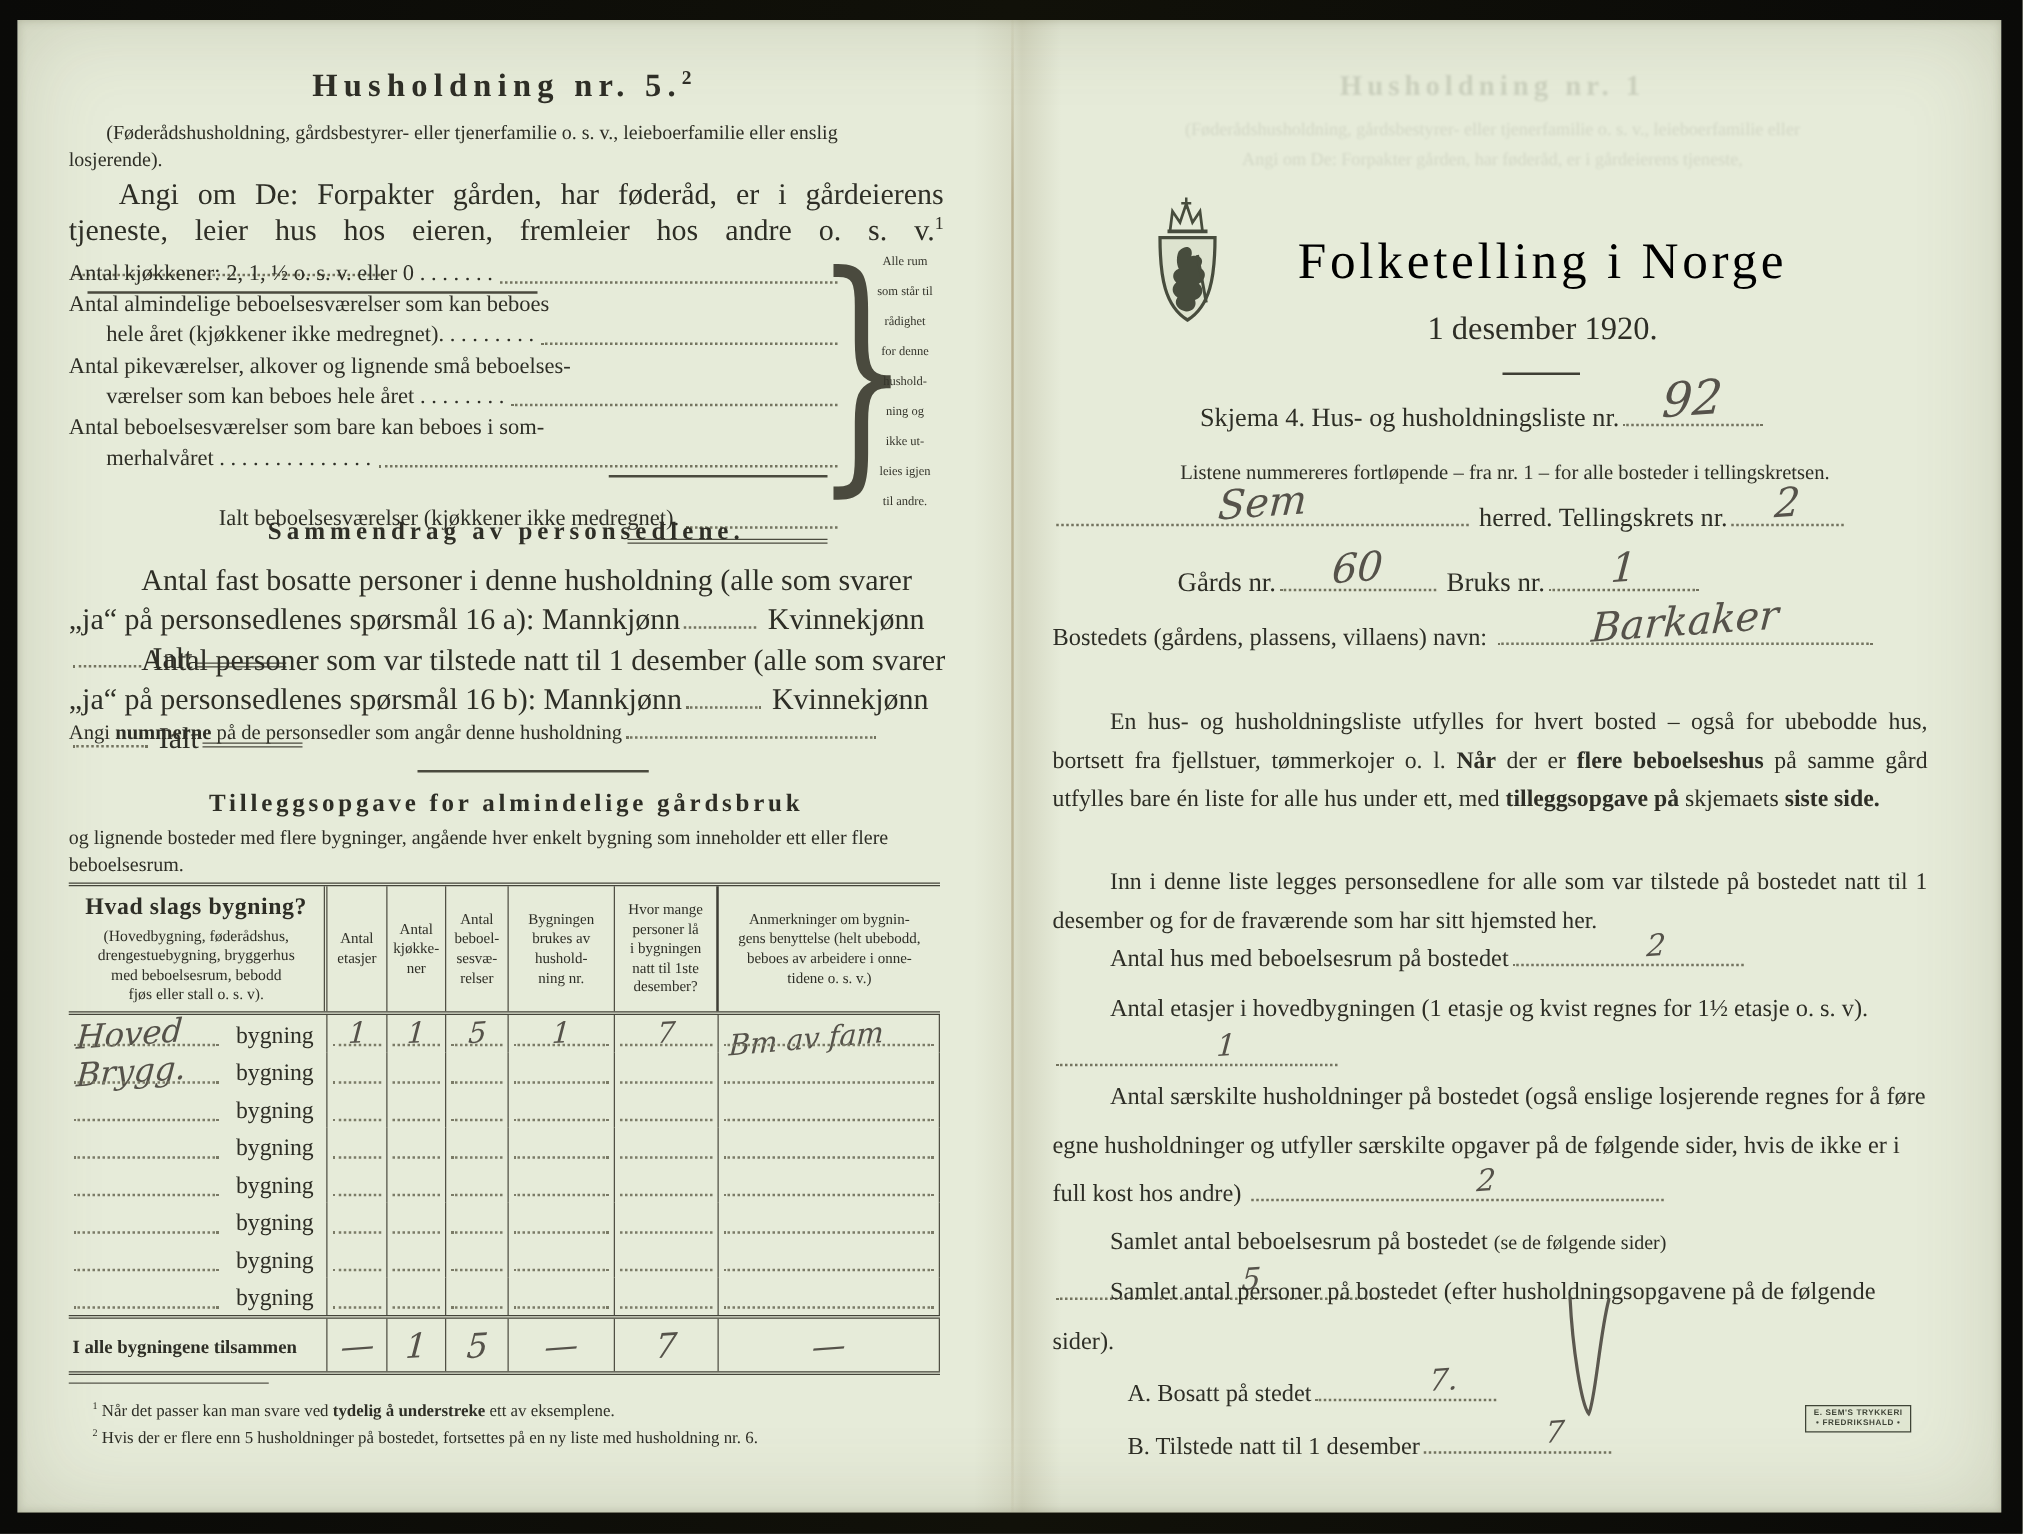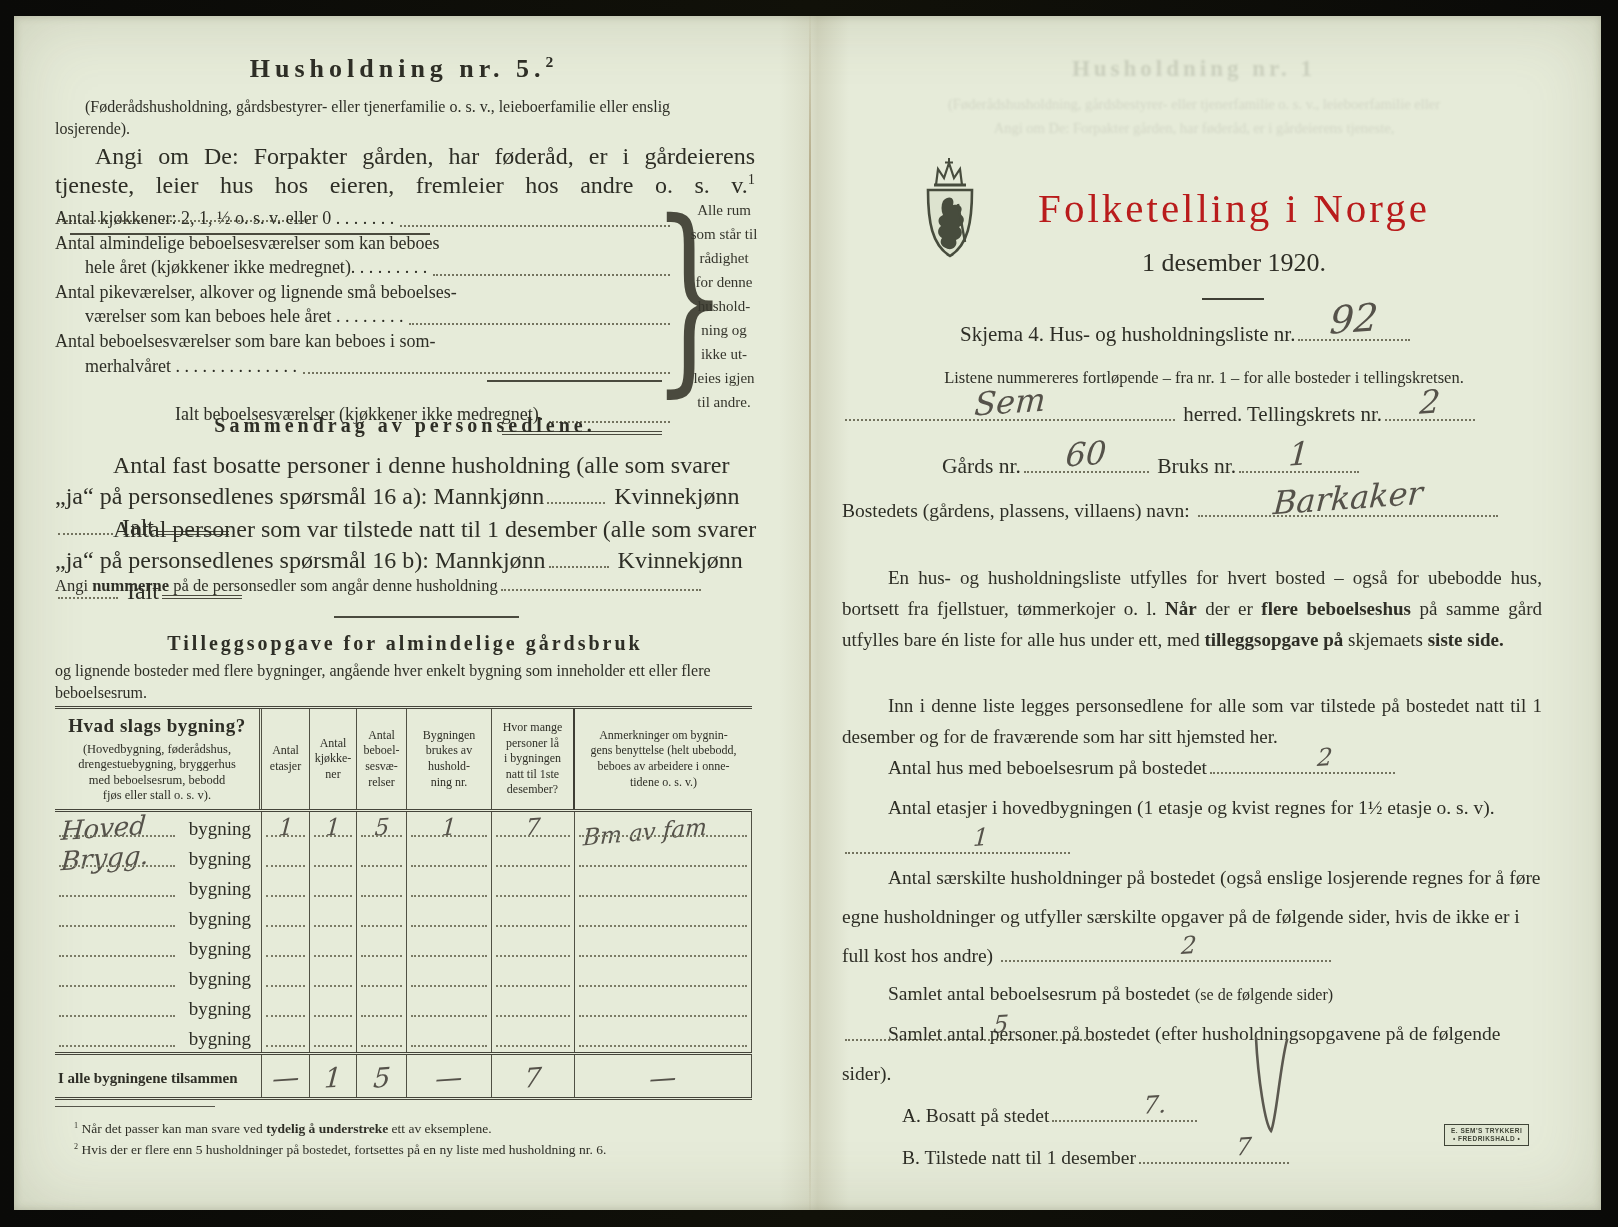--- a/index.html
+++ b/index.html
@@ -60,21 +60,21 @@
   .qline.ind2{padding-left:120px;margin-top:24px;}
   .qrule{position:absolute;border-top:2px solid #4a4a3e;bottom:-4px;}
   .qrule.left{left:15px;width:360px;}
   .qrule.right{right:8px;width:175px;}
   .qrule.dblr{right:8px;width:160px;border-top:4px double #4a4a3e;bottom:-8px;}
 
   .brace{left:638px;top:178px;width:30px;height:210px;
     font-family:"DejaVu Serif",serif;font-size:148px;font-weight:200;color:#4a4a3e;
     transform:scaleY(1.38) scaleX(.8);transform-origin:top left;line-height:148px;}
   .brace-note{left:664px;top:182px;width:92px;text-align:center;
-    font-size:15px;line-height:24px;color:#35352c;}
+    font-size:10px;line-height:24px;color:#35352c;}
 
   .l-h2{font-size:20px;font-weight:bold;letter-spacing:4px;text-align:center;width:700px;left:41px;}
   .samm-h{top:398px;}
   .samm-p{left:41px;width:702px;font-size:24px;line-height:31px;text-indent:58px;}
   .samm-p1{top:434px;}
   .samm-p2{top:498px;}
   .samm-p3{left:41px;top:560px;width:702px;font-size:16.5px;}
   .l-midrule{left:320px;top:600px;width:185px;border-top:2px solid #4a4a3e;}
   .till-h{top:616px;letter-spacing:3px;}
   .till-sub{left:41px;top:644px;width:700px;font-size:16px;line-height:22px;}
@@ -108,21 +108,21 @@
   .fn1{top:1102px;}
   .fn2{top:1123px;}
 
   
   .ghost{left:50px;top:40px;width:660px;text-align:center;color:#3c4434;
     filter:blur(1px);pointer-events:none;}
   .g-big{font-size:23px;font-weight:bold;letter-spacing:4px;opacity:.15;margin-bottom:10px;}
   .g-small{font-size:14.5px;opacity:.11;line-height:24px;}
 
   .coat{left:98px;top:138px;}
-  .r-title{left:130px;top:168px;width:580px;text-align:center;font-size:41px;letter-spacing:3px;color:#b91c1c;}
+  .r-title{left:130px;top:168px;width:580px;text-align:center;font-size:41px;letter-spacing:3px;color:#000000;}
   .r-date{left:130px;top:232px;width:580px;text-align:center;font-size:26px;}
   .r-rule{left:388px;top:282px;width:62px;border-top:2.5px solid #3e3e34;}
   .r-skjema{left:146px;top:306px;font-size:21px;}
   .r-listene{left:40px;top:352px;width:700px;text-align:center;font-size:16.5px;}
   .r-herred{left:28px;top:386px;width:720px;font-size:21px;}
   .r-gaards{left:128px;top:438px;width:600px;font-size:21.5px;}
   .r-bosted{left:28px;top:484px;width:720px;font-size:19.5px;}
   .r-para{left:28px;width:700px;font-size:19px;line-height:31px;text-align:justify;text-indent:46px;}
   .r-para1{top:546px;}
   .r-para2{top:674px;}

